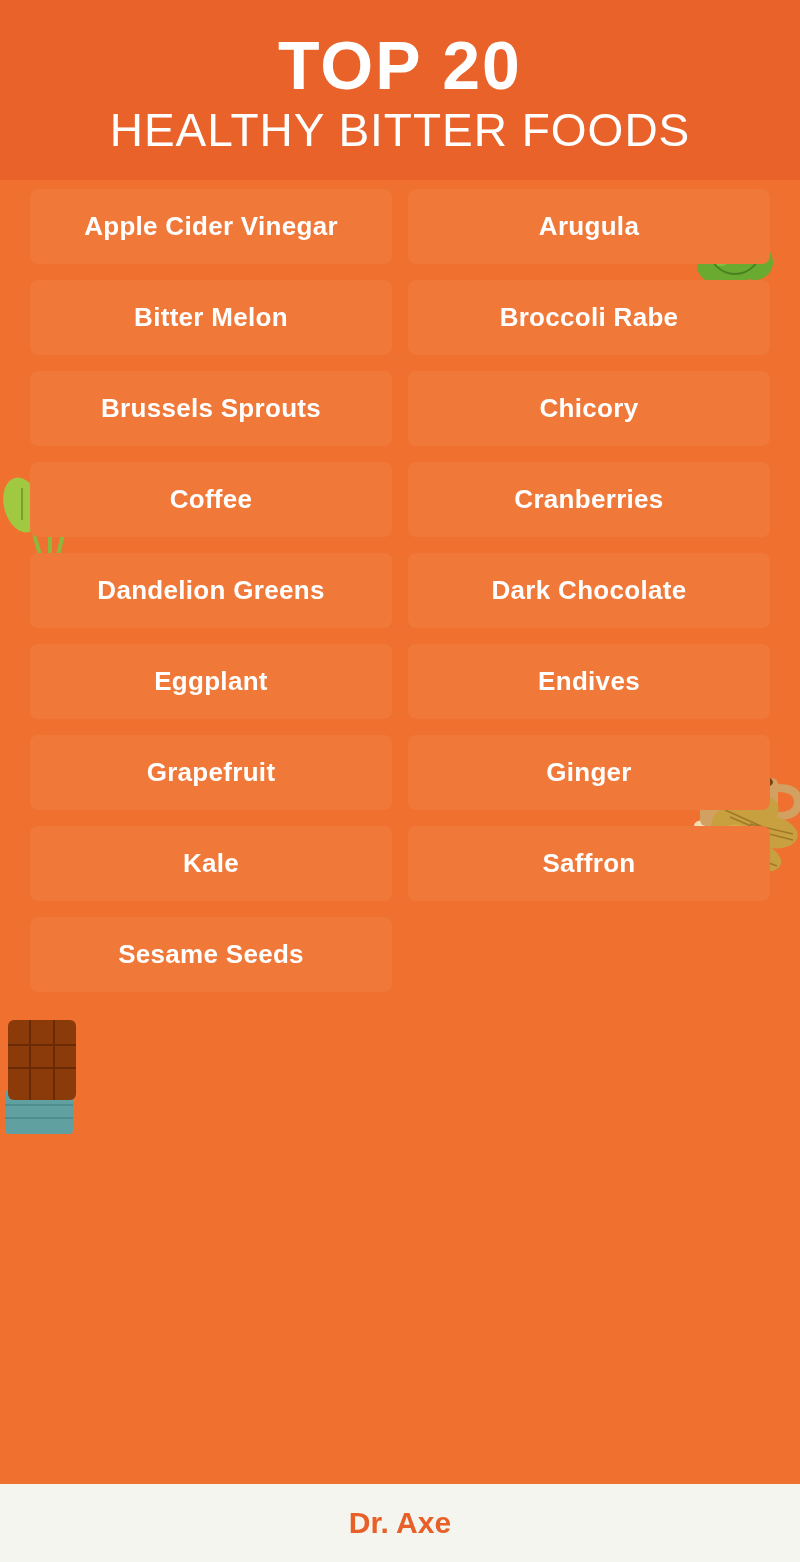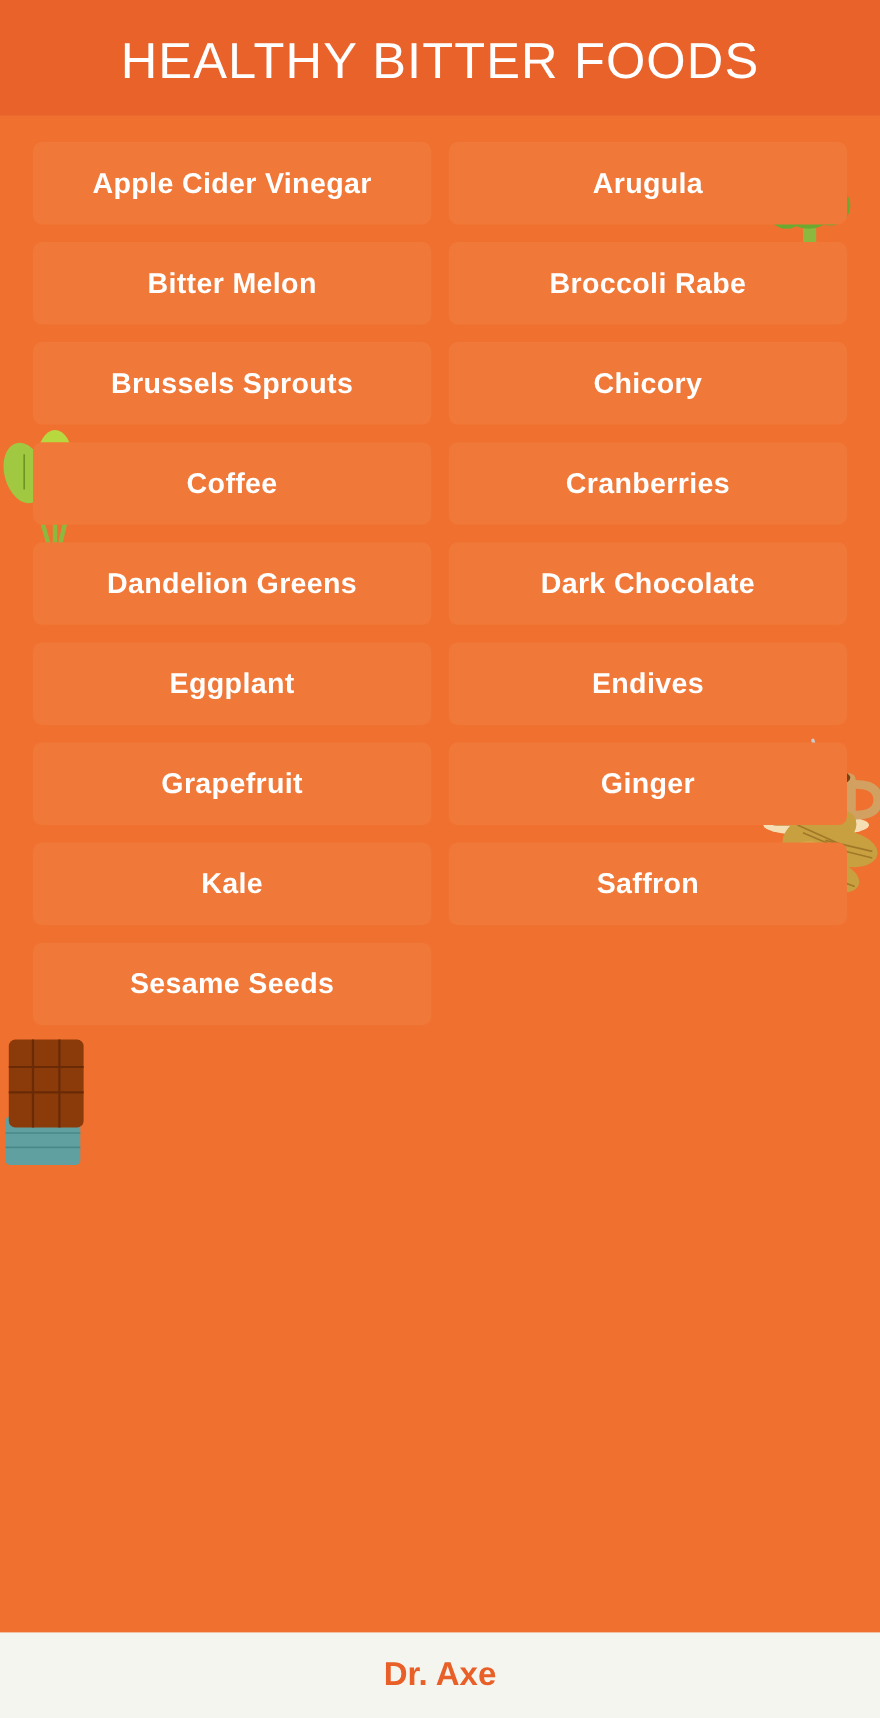--- a/index.html
+++ b/index.html
@@ -32,21 +32,21 @@
     .header-bottom {
       font-size: 46px;
       font-weight: 400;
       color: white;
       letter-spacing: 1px;
       line-height: 1.2;
     }
 
     .grid-container {
       width: 100%;
-      padding: 24px 30px 30px;
+      padding: 9px 30px 30px;
       display: grid;
       grid-template-columns: 1fr 1fr;
       gap: 16px;
       position: relative;
     }
 
     .food-item {
       background-color: #f07838;
       border-radius: 8px;
       padding: 22px 16px;
@@ -118,20 +118,21 @@
     .footer-text {
       font-size: 30px;
       font-weight: 900;
       color: #e86028;
     }
   </style>
 </head>
 <body>
 
 <div class="header">
+  <div class="header-top">TOP 20</div>
   <div class="header-bottom">HEALTHY BITTER FOODS</div>
 </div>
 
 <div class="grid-container" id="grid-container">
 
   <div class="deco deco-broccoli">
     <svg viewBox="0 0 90 120" width="90" height="120">
 
       <rect x="40" y="70" width="12" height="50" rx="4" fill="#8db840"></rect>
 

